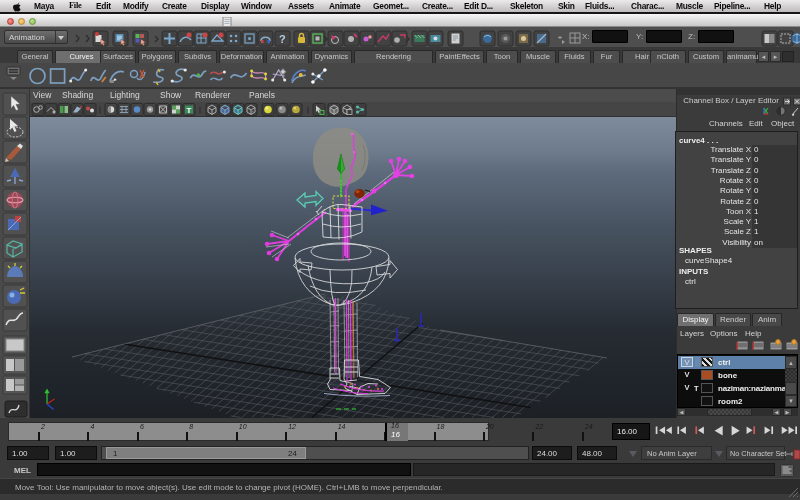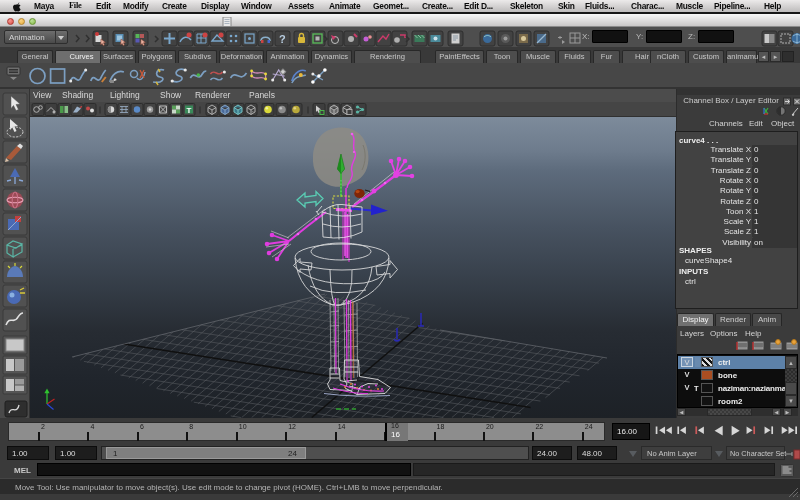--- a/index.html
+++ b/index.html
@@ -48,21 +48,21 @@
 .ltab{position:absolute;top:0;height:13px;background:#484848;border:1px solid #262626;border-bottom:none;border-radius:2px 2px 0 0;color:#ccc;font-size:8px;text-align:center;line-height:12px;}
 .ltab.sel{background:#707070;color:#f4f4f4;}
 #laylist{position:absolute;left:0px;top:265px;width:121px;height:54px;background:#0d0d0d;border:1px solid #000;}
 .lrow{position:absolute;left:0;width:119px;height:13px;font-size:8px;color:#eee;}
 .lrow b{font-weight:700;}
 .vbox{position:absolute;left:3px;top:1px;width:12px;height:10px;font-size:7.5px;color:#ddd;text-align:center;line-height:10px;}
 .sw{position:absolute;left:23px;top:1px;width:12px;height:10px;border:1px solid #555;}
 .lname{position:absolute;left:40px;top:2px;}
 
 #timerow{left:0;top:418px;width:800px;height:26px;background:#3a3a3a;}
-#timebar{position:absolute;left:8px;top:4px;width:597px;height:19px;background:#8d8d8d;border:1px solid #2a2a2a;}
+#timebar{position:absolute;left:8px;top:4px;width:481px;height:19px;background:#8d8d8d;border:1px solid #2a2a2a;font-style:italic;}
 .tick{position:absolute;top:9px;width:2px;height:9px;background:#111;}
 .tnum{position:absolute;top:0px;font-size:7px;color:#1a1a1a;}
 #curframe{position:absolute;left:376px;top:0;width:23px;height:17.5px;background:#777777;border-left:2px solid #000;}
 #ctimef{position:absolute;left:612px;top:5px;width:38px;height:17px;background:#161616;border:1px solid #000;color:#e8e8e8;font-size:8px;line-height:16px;padding-left:4px;}
 #rangerow{left:0;top:444px;width:800px;height:18px;background:#3a3a3a;}
 .rfield{position:absolute;top:2px;height:14px;background:#1d1d1d;border:1px solid #0c0c0c;color:#dcdcdc;font-size:8px;line-height:13px;padding-left:4px;}
 #rtrack{position:absolute;left:101px;top:2px;width:428px;height:14px;background:#4f4f4f;border:1px solid #222;}
 #rhandle{position:absolute;left:4px;top:0px;width:200px;height:12px;background:#7f7f7f;border:1px solid #999;color:#222;font-size:8px;line-height:12px;}
 .rbtn{position:absolute;top:2px;height:14px;background:#3e3e3e;border:1px solid #2a2a2a;color:#c8c8c8;font-size:7.6px;line-height:13px;padding-left:5px;white-space:nowrap;}
 #melrow{left:0;top:462px;width:800px;height:16px;background:#3a3a3a;}
@@ -286,21 +286,21 @@
 </svg>
 <div class="abs" id="tabs">
     <div class="tab" style="left: 17px; width: 36px;">General</div>
     <div class="tab sel" style="left: 55px; width: 53px;">Curves</div>
     <div class="tab" style="left: 100px; width: 36px;">Surfaces</div>
     <div class="tab" style="left: 138px; width: 38px;">Polygons</div>
     <div class="tab" style="left: 178px; width: 39px;">Subdivs</div>
     <div class="tab" style="left: 219px; width: 45px;">Deformation</div>
     <div class="tab" style="left: 266px; width: 43px;">Animation</div>
     <div class="tab" style="left: 311px; width: 41px;">Dynamics</div>
-    <div class="tab" style="left: 354px; width: 67px;">Rendering</div>
+    <div class="tab" style="left: 354px; width: 79px;">Rendering</div>
     <div class="tab" style="left: 435px; width: 49px;">PaintEffects</div>
     <div class="tab" style="left: 486px; width: 32px;">Toon</div>
     <div class="tab" style="left: 520px; width: 36px;">Muscle</div>
     <div class="tab" style="left: 558px; width: 33px;">Fluids</div>
     <div class="tab" style="left: 593px; width: 27px;">Fur</div>
     <div class="tab" style="left: 622px; width: 40px;">Hair</div>
     <div class="tab" style="left: 650px; width: 36px;">nCloth</div>
     <div class="tab" style="left: 688px; width: 36px;">Custom</div>
     <div class="tab" style="left: 726px; width: 31px;">animamu</div>
     <div style="position:absolute;left:758px;top:3px;width:11px;height:11px;background:#555;border:1px solid #2a2a2a;color:#bbb;font-size:7px;text-align:center;line-height:10px">◂</div>

